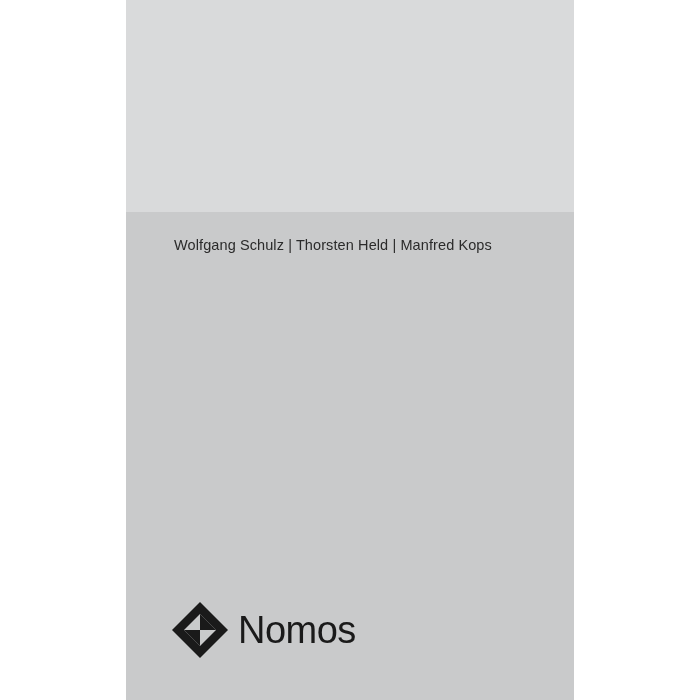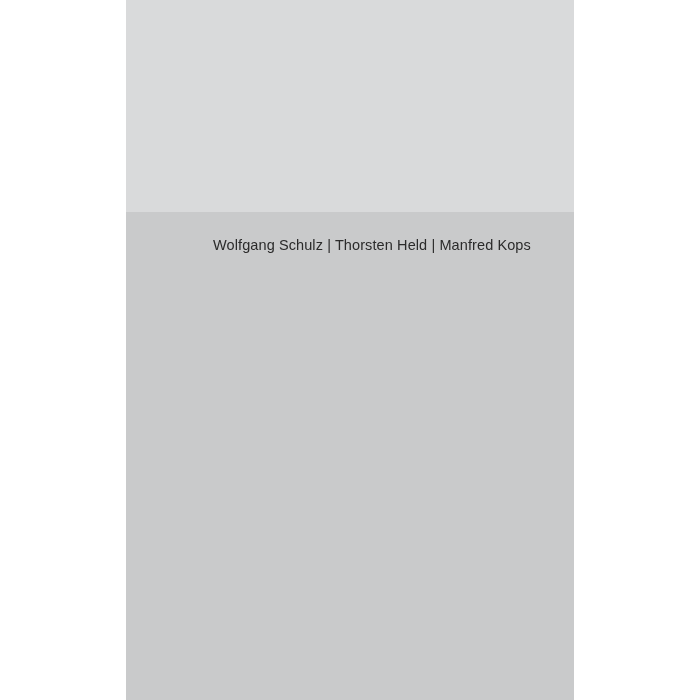--- a/index.html
+++ b/index.html
@@ -48,21 +48,20 @@
   }
   .authors {
     position: absolute;
     left: 48px;
     top: 236px;
     width: 380px;
     font-size: 14.5px;
     color: #2b2b2b;
     letter-spacing: 0.1px;
     line-height: 18px;
-    margin-left: 39px;
   }
   .title {
     position: absolute;
     left: 46px;
     top: 312px;
     width: 382px;
     font-size: 24.5px;
     line-height: 34px;
     color: #161616;
     letter-spacing: -0.1px;
@@ -97,14 +96,25 @@
 <body>
 
 <div class="page">
   <div class="cover">
     <div class="cover-top-band"></div>
     <div class="cover-body"></div>
 
     <div class="authors">Wolfgang Schulz | Thorsten Held | Manfred Kops</div>
 
 
+    <div class="logo-wrap">
+      <span class="logo-mark">
+        <svg width="56" height="56" viewBox="0 0 56 56" aria-hidden="true">
+          <polygon points="28,0 56,28 28,56 0,28" fill="#1a1a1a"></polygon>
+          <polygon points="28,12 44,28 28,44 12,28" fill="#c9cacb"></polygon>
+          <polygon points="28,12 44,28 28,28" fill="#1a1a1a"></polygon>
+          <polygon points="28,28 28,44 12,28" fill="#1a1a1a"></polygon>
+        </svg>
+      </span>
+      <span class="logo-text">Nomos</span>
+    </div>
   </div>
 </div>
 
 </body></html>

